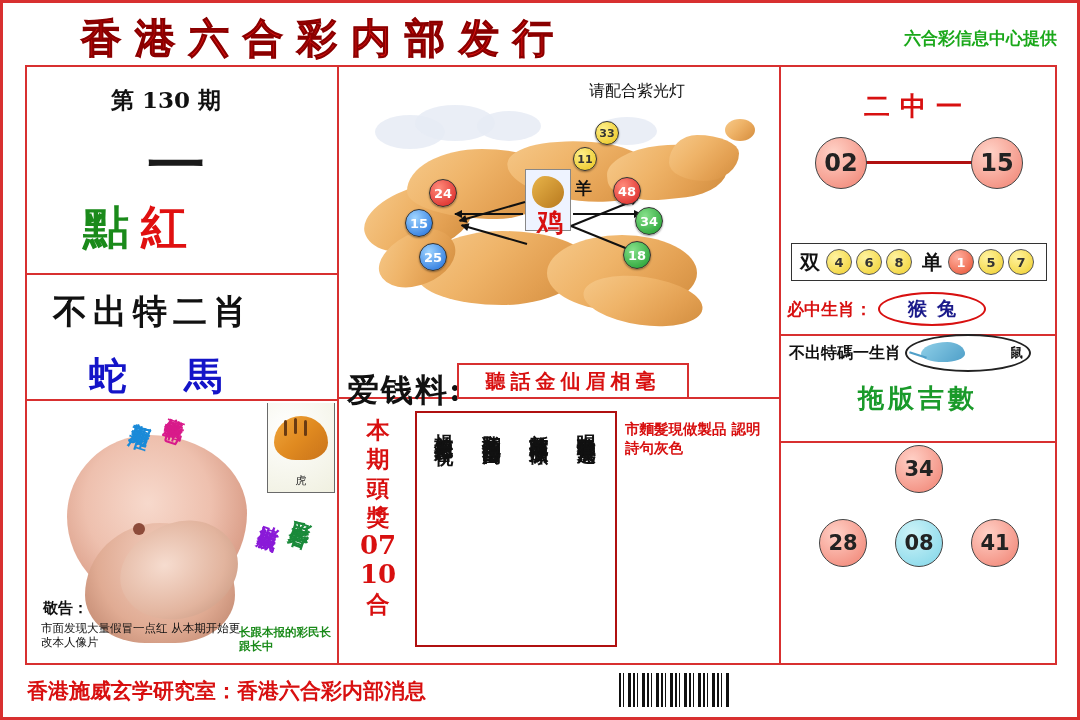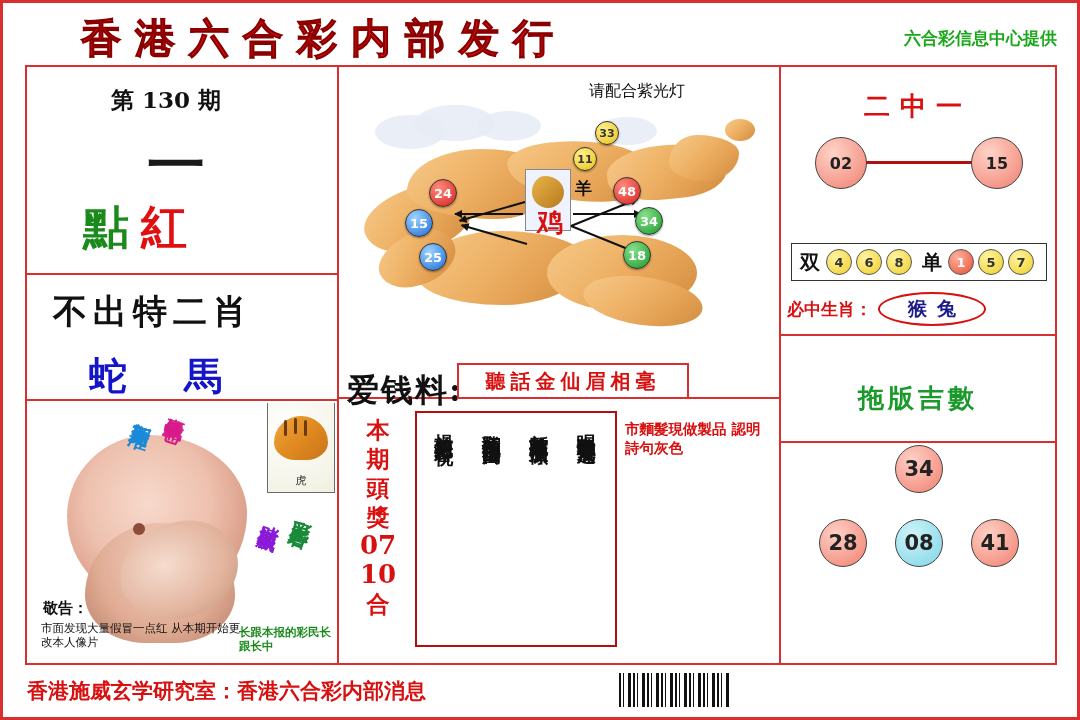--- a/index.html
+++ b/index.html
@@ -252,21 +252,21 @@
     position:absolute;left:0;top:22px;width:274px;font-size:26px;color:#d81010;letter-spacing:10px;
   }
   .pair{
     position:absolute;left:0;top:68px;width:274px;height:56px;
   }
   .pairball{
     position:absolute;width:50px;height:50px;border-radius:50%;
     border:1px solid #444;
     background:radial-gradient(circle at 35% 30%,#ffd3c8,#f08070);
     display:flex;align-items:center;justify-content:center;
-    font-size:16px;font-weight:bold;color:#222;
+    font-size:24px;font-weight:bold;color:#222;
   }
   .pairline{
     position:absolute;left:84px;top:26px;width:108px;height:3px;background:#b01010;
   }
   .tema{
     position:absolute;left:0;top:136px;width:274px;font-size:27px;color:#d81010;letter-spacing:4px;
   }
   .tema-box{
     position:absolute;left:10px;top:176px;width:254px;height:36px;
     border:1px solid #333;background:#fff;
@@ -497,20 +497,29 @@
     </div>
 
     <div class="sx-row">
       <span class="sx-lbl">必中生肖：</span>
       <span class="sx-oval">
         <span>猴</span>
         <span>兔</span>
       </span>
     </div>
 
+    <div class="nosx">
+      <span class="nosx-lbl">不出特碼一生肖</span>
+      <span class="nosx-oval">
+        <span class="mouse">
+            <span class="mouse-tail"></span>
+          </span>
+        <span class="nosx-txt">鼠</span>
+      </span>
+    </div>
 
     <div class="r-title tuoban">拖版吉數</div>
 
     <div class="lucky">
       <div class="lball pink" style="left:114px;top:22px;">34</div>
       <div class="lball pink" style="left:38px;top:96px;">28</div>
       <div class="lball cyan" style="left:114px;top:96px;">08</div>
       <div class="lball pink" style="left:190px;top:96px;">41</div>
     </div>
   </div>

